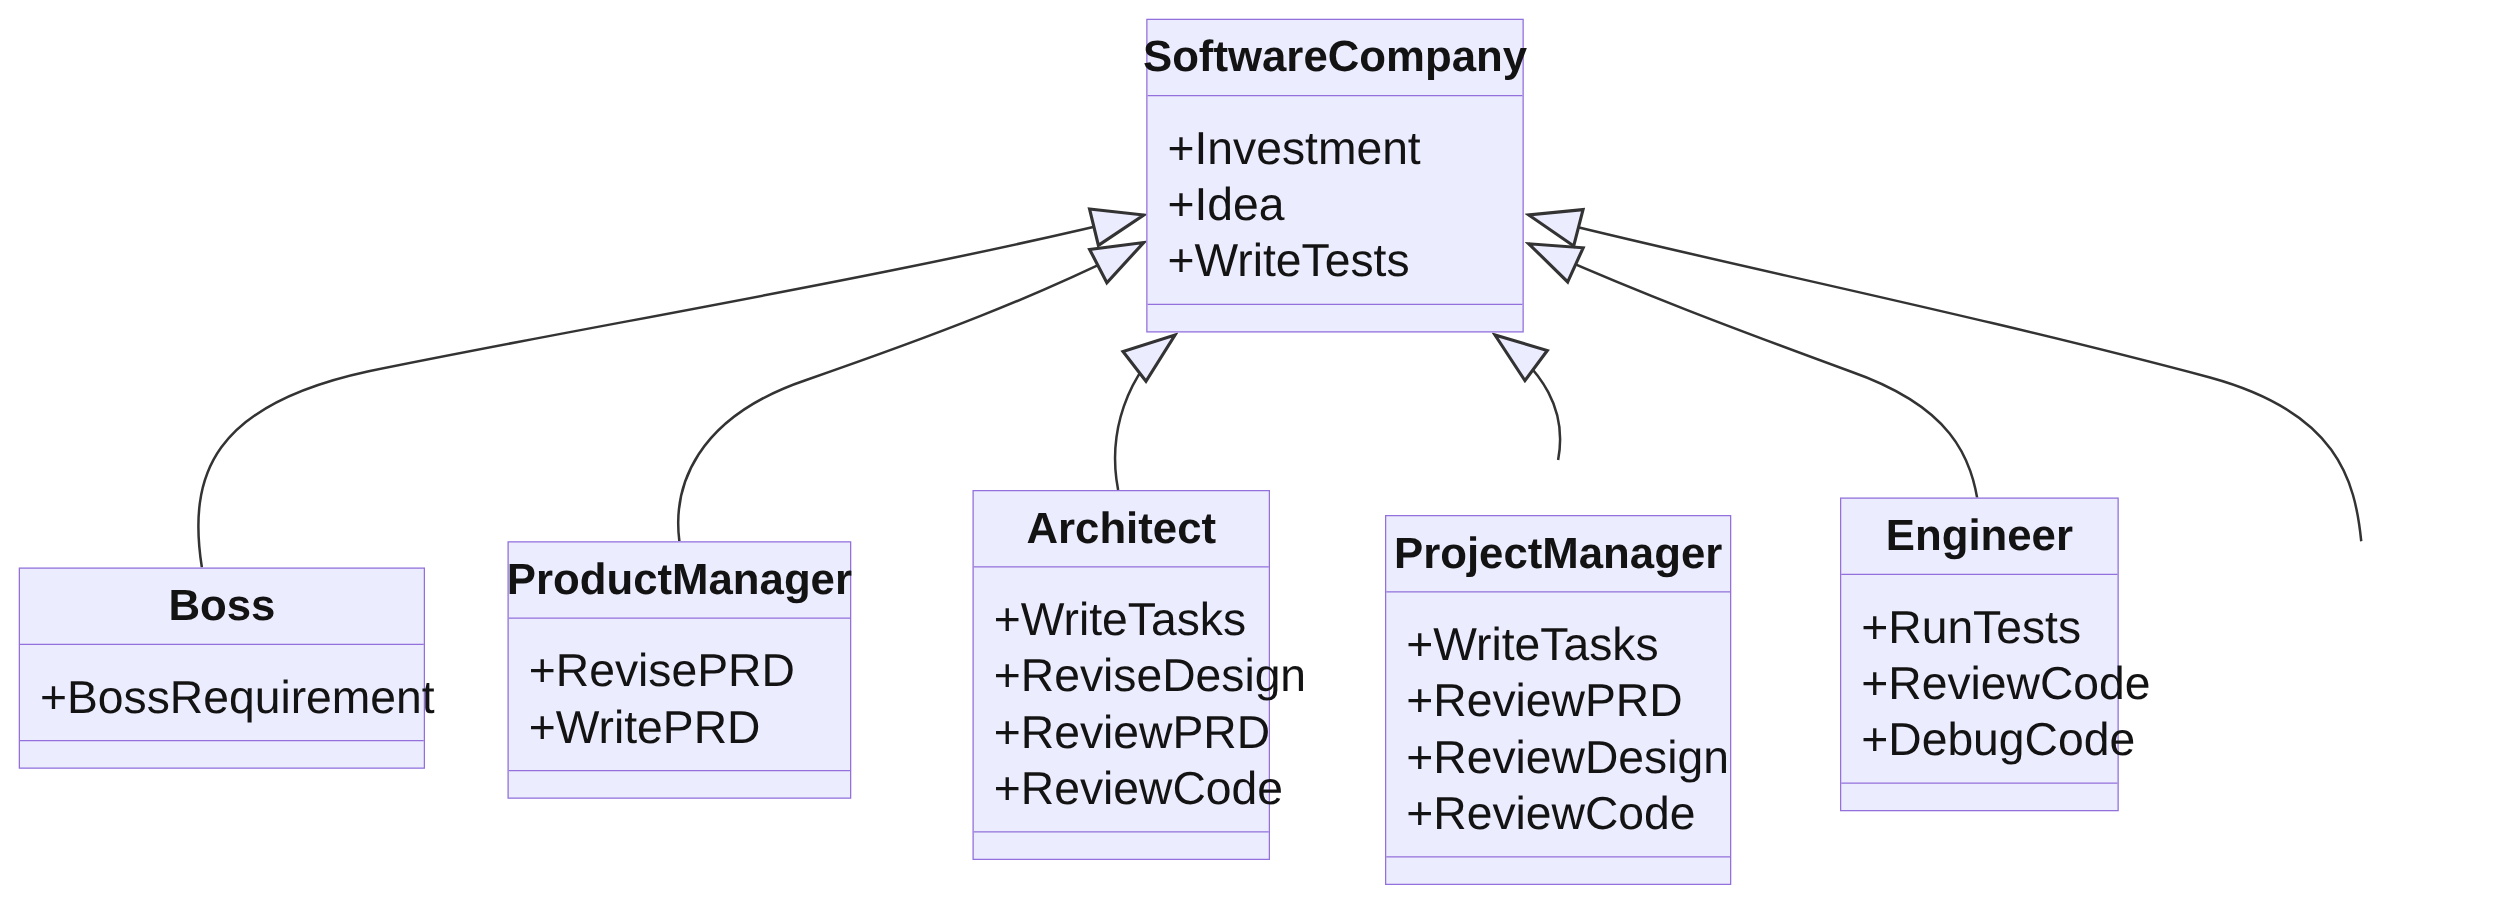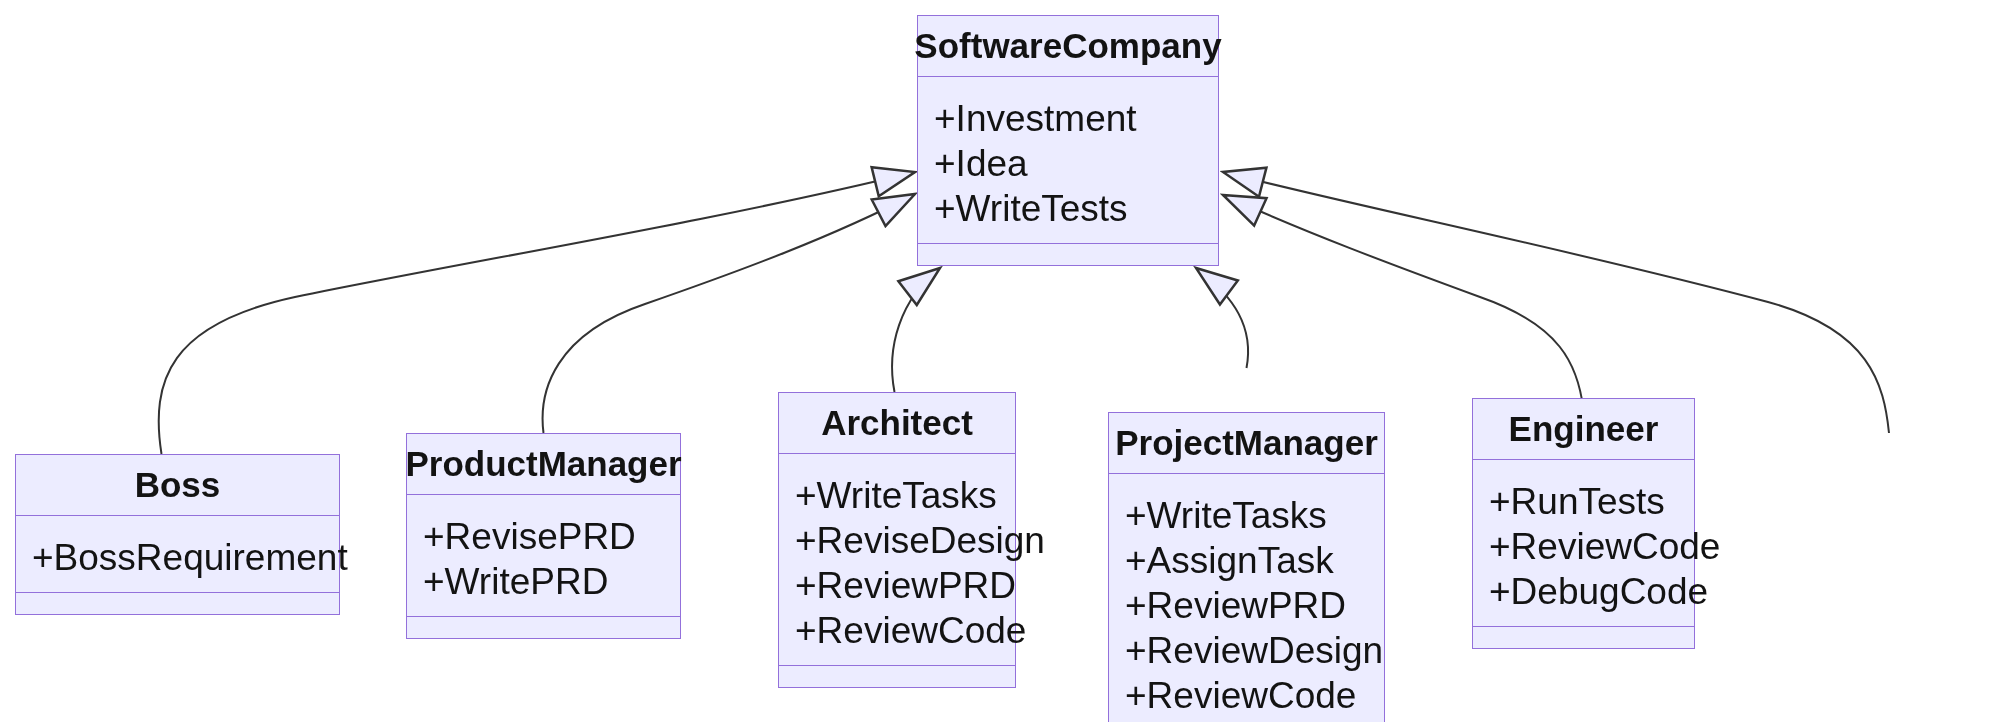--- a/index.html
+++ b/index.html
@@ -108,21 +108,20 @@
       <div class="uml-member">+ReviewPRD</div>
       <div class="uml-member">+ReviewCode</div>
     </div>
     <div class="uml-class-methods"></div>
   </div>
 
   <div class="uml-class" style="left:1108px; top:368px; width:277px;margin-top:44px;">
     <div class="uml-class-title">ProjectManager</div>
     <div class="uml-class-members">
       <div class="uml-member">+WriteTasks</div>
-      <div class="uml-member">+AssignTask</div>
       <div class="uml-member">+ReviewPRD</div>
       <div class="uml-member">+ReviewDesign</div>
       <div class="uml-member">+ReviewCode</div>
     </div>
     <div class="uml-class-methods"></div>
   </div>
 
   <div class="uml-class" style="left:1472px; top:398px; width:223px;">
     <div class="uml-class-title">Engineer</div>
     <div class="uml-class-members">

